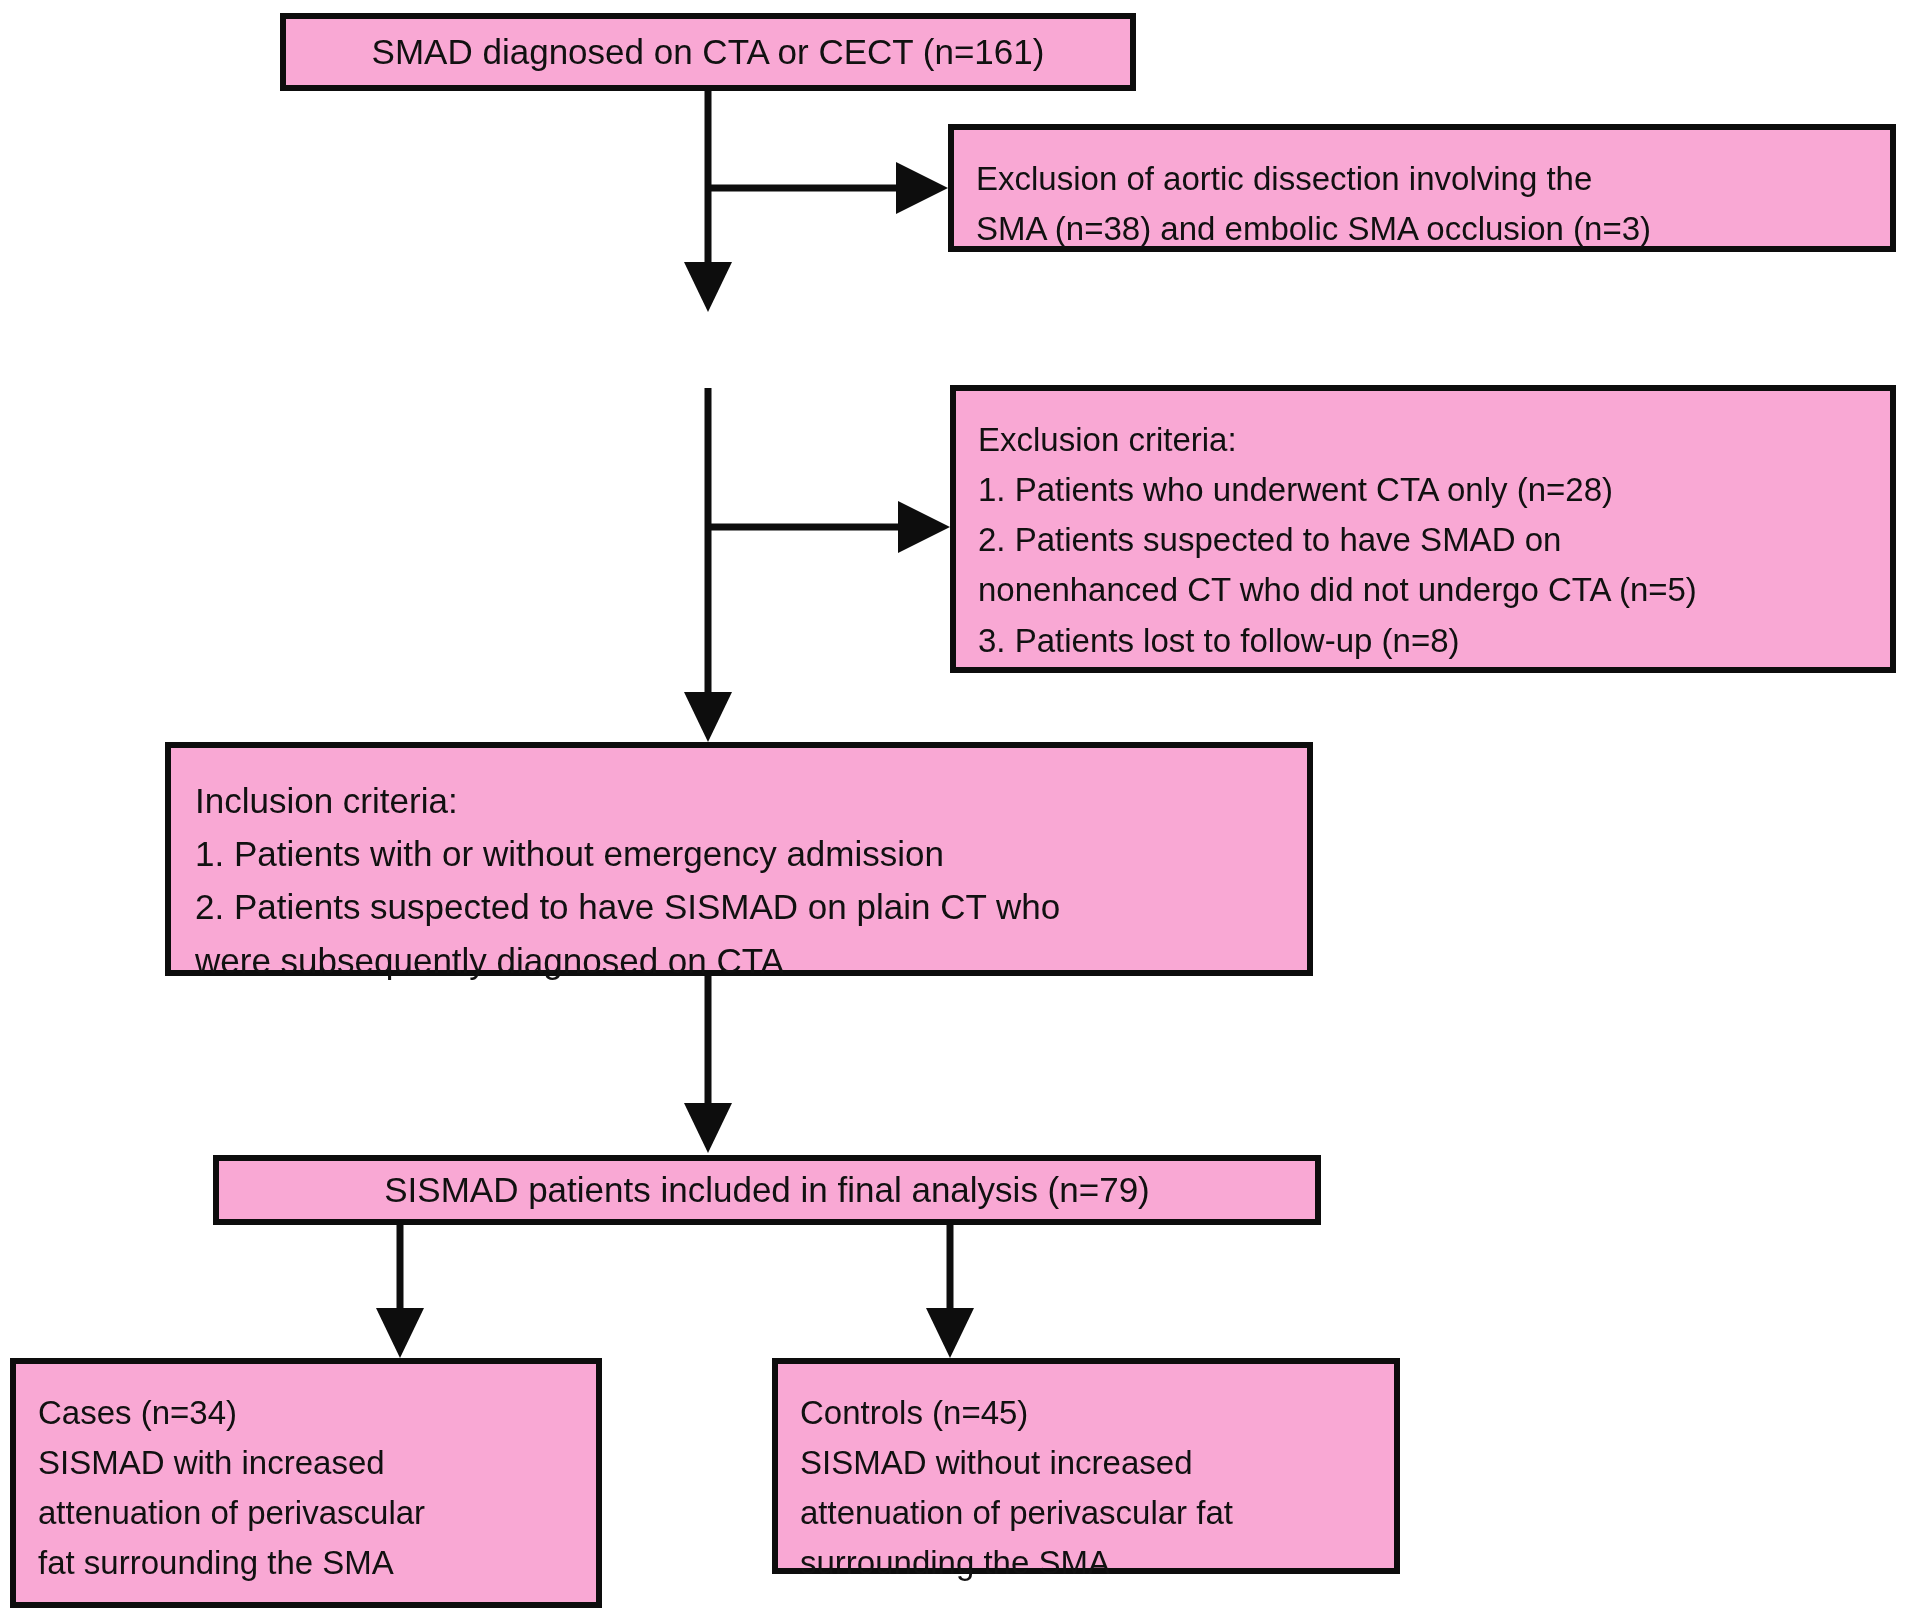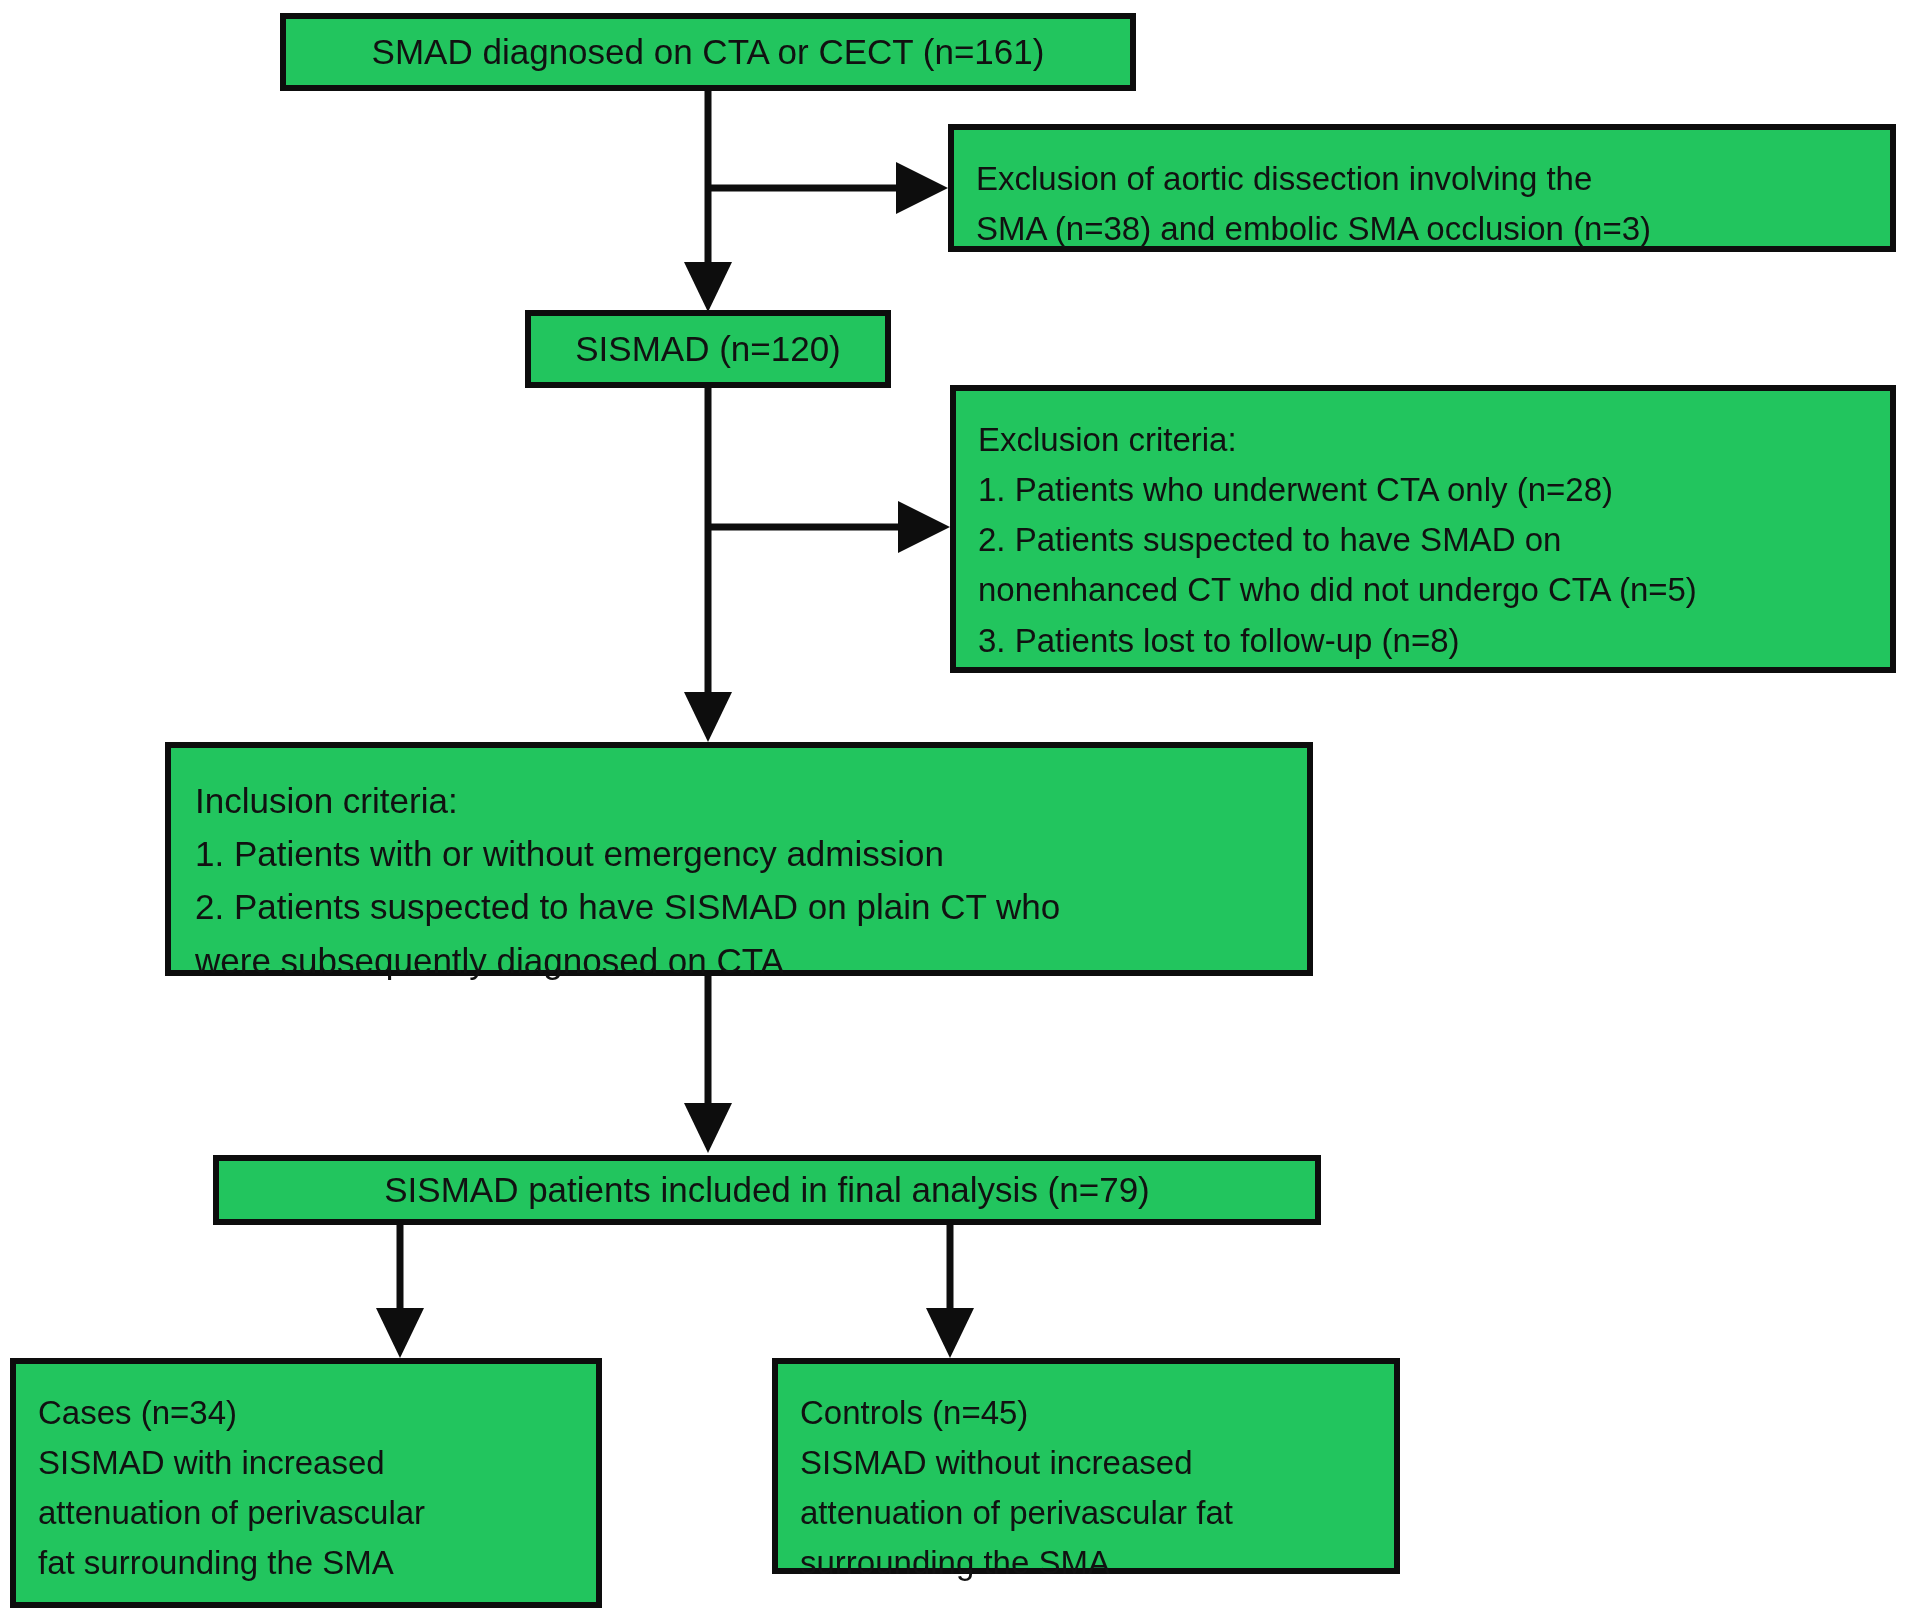--- a/index.html
+++ b/index.html
@@ -12,21 +12,21 @@
     position: relative;
     width: 1913px;
     height: 1622px;
     background: #ffffff;
     font-family: "Liberation Sans", "DejaVu Sans", sans-serif;
     overflow: hidden;
   }
   .node {
     position: absolute;
     box-sizing: border-box;
-    background: #22c55e;
+    background: #f9a8d4;
     border: 6px solid #0d0d0d;
     color: #111111;
     line-height: 1.52;
   }
   .node .txt {
     display: block;
     white-space: pre-line;
   }
   .center-node {
     display: flex;
@@ -93,23 +93,20 @@
 
   <div class="node center-node" style="left:280px; top:13px; width:856px; height:78px;">
     <span class="txt">SMAD diagnosed on CTA or CECT (n=161)</span>
   </div>
 
   <div class="node small-node" style="left:948px; top:124px; width:948px; height:128px;">
     <span class="txt">Exclusion of aortic dissection involving the
 SMA (n=38) and embolic SMA occlusion (n=3)</span>
   </div>
 
-  <div class="node center-node" style="left:525px; top:310px; width:366px; height:78px;">
-    <span class="txt">SISMAD (n=120)</span>
-  </div>
 
   <div class="node small-node" style="left:950px; top:385px; width:946px; height:288px;">
     <span class="txt">Exclusion criteria:
 1.  Patients who underwent CTA only (n=28)
 2.  Patients suspected to have SMAD on
 nonenhanced CT who did not undergo CTA (n=5)
 3.  Patients lost to follow-up (n=8)</span>
   </div>
 
   <div class="node left-node" style="left:125px; top:742px; width:1148px; height:234px;margin-left:40px;">

